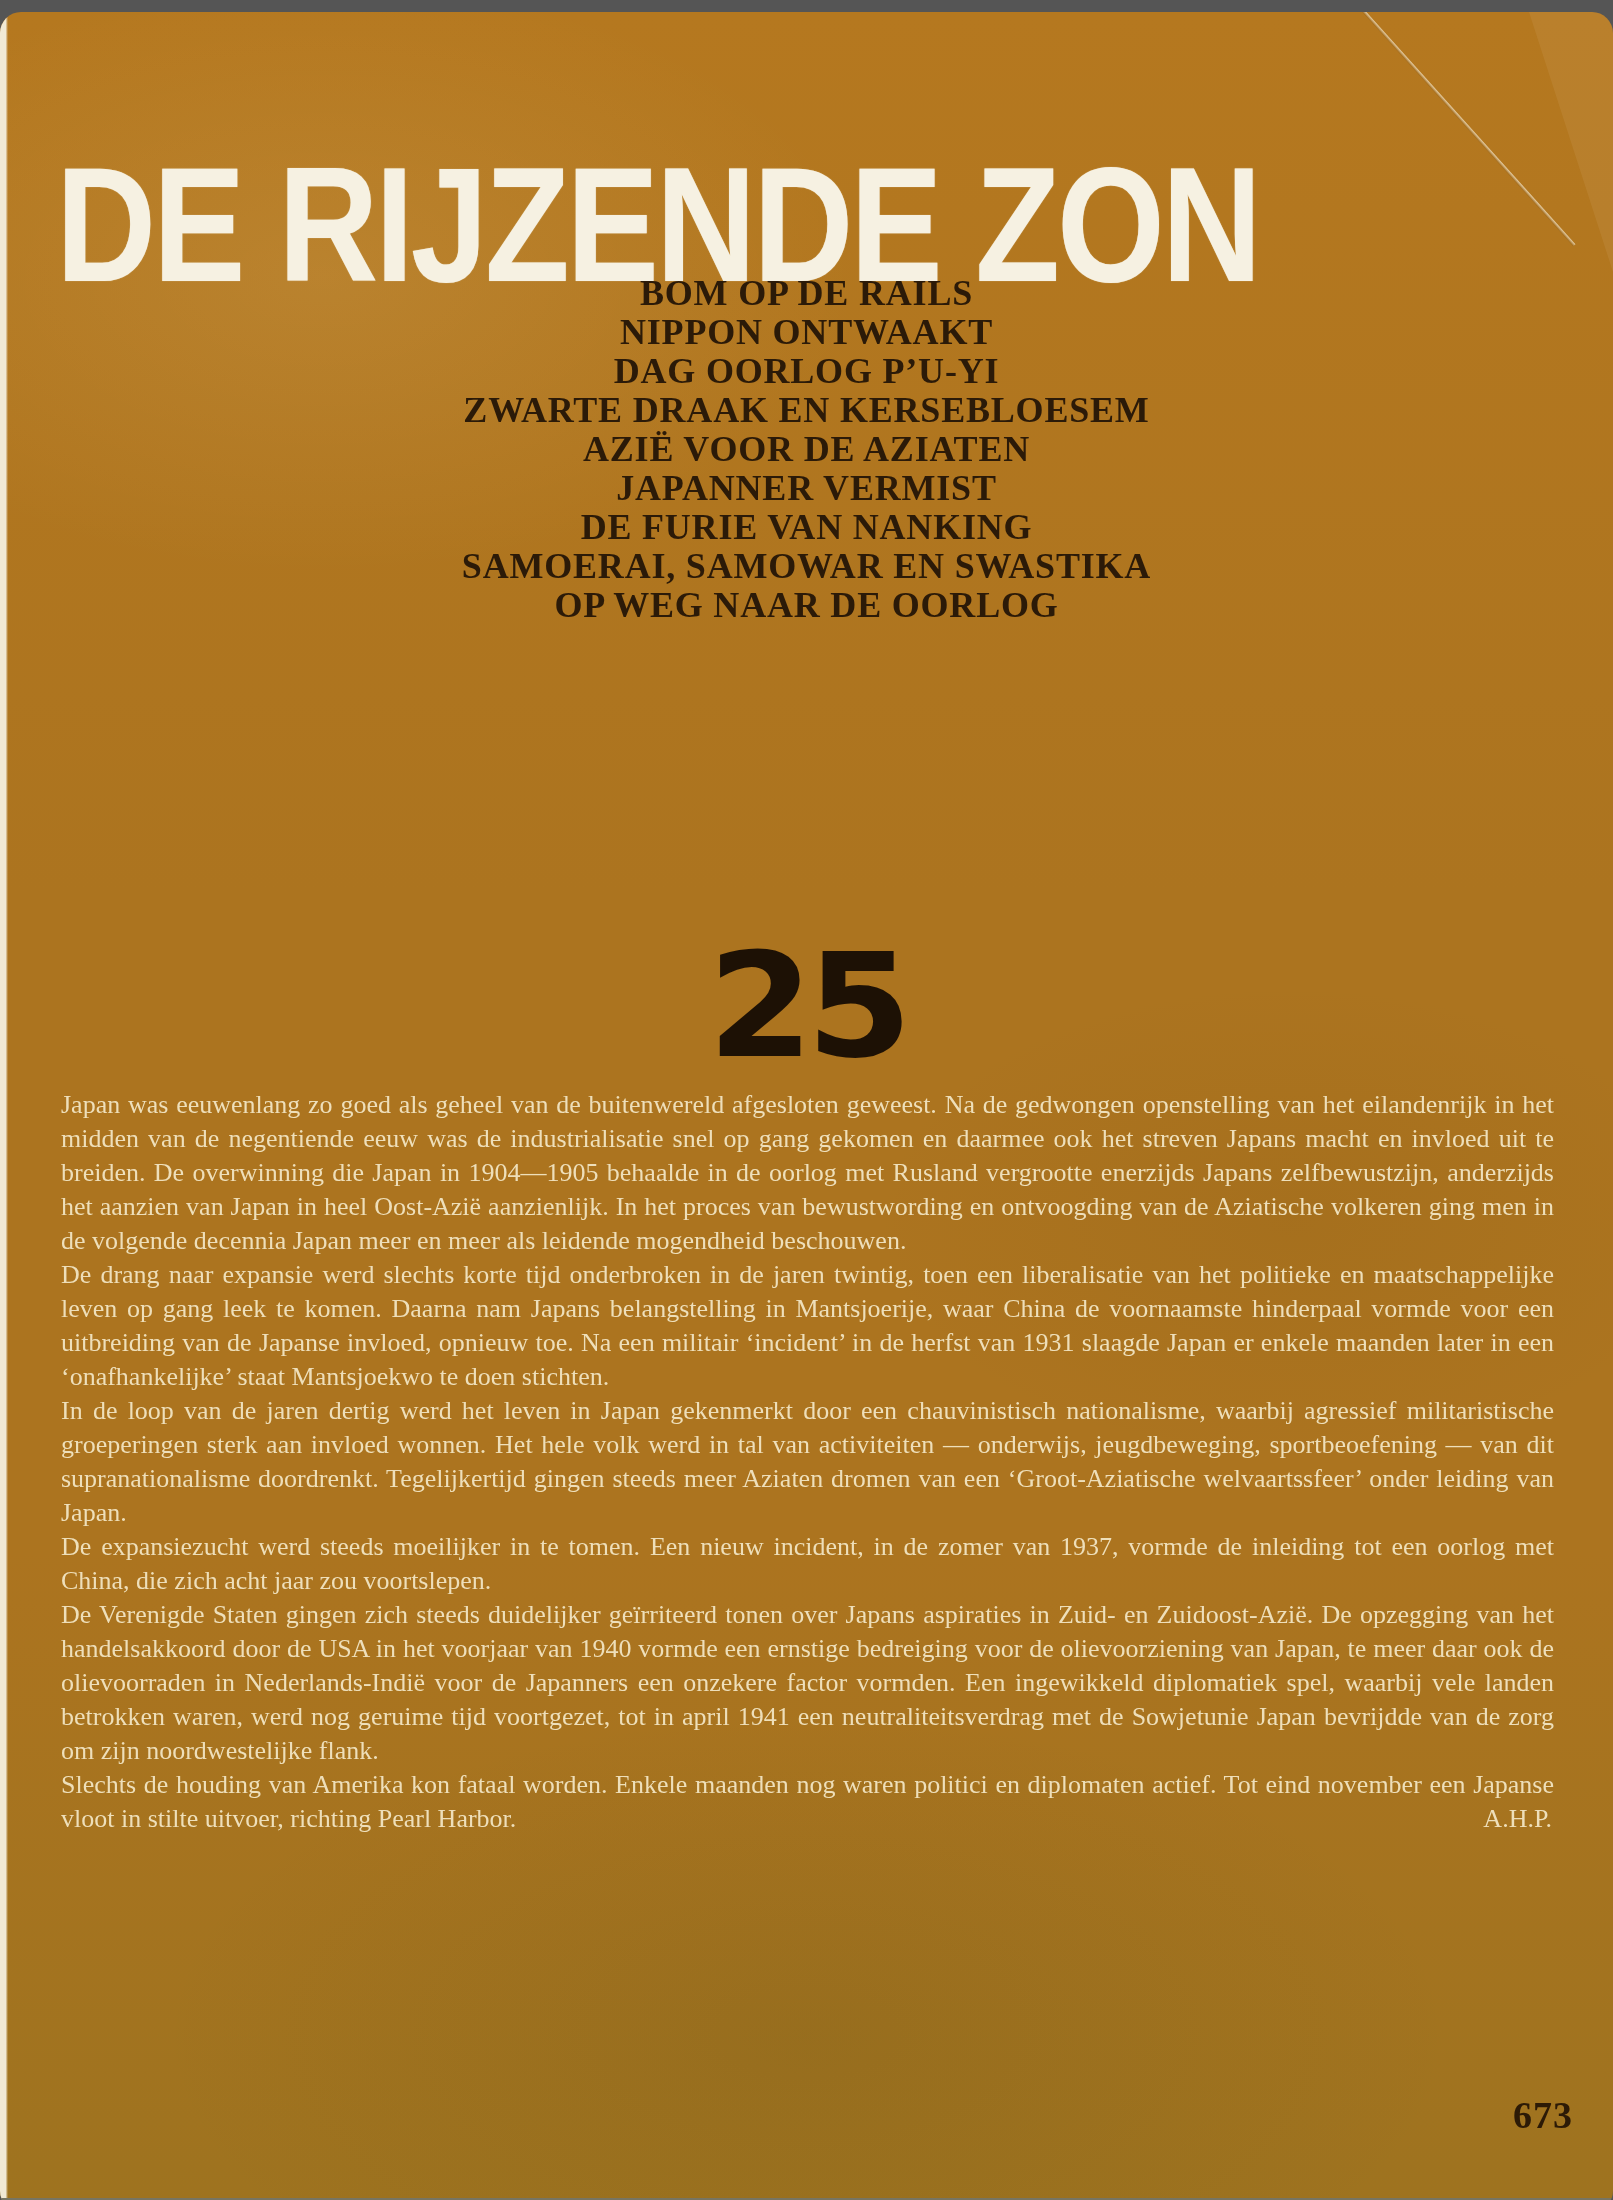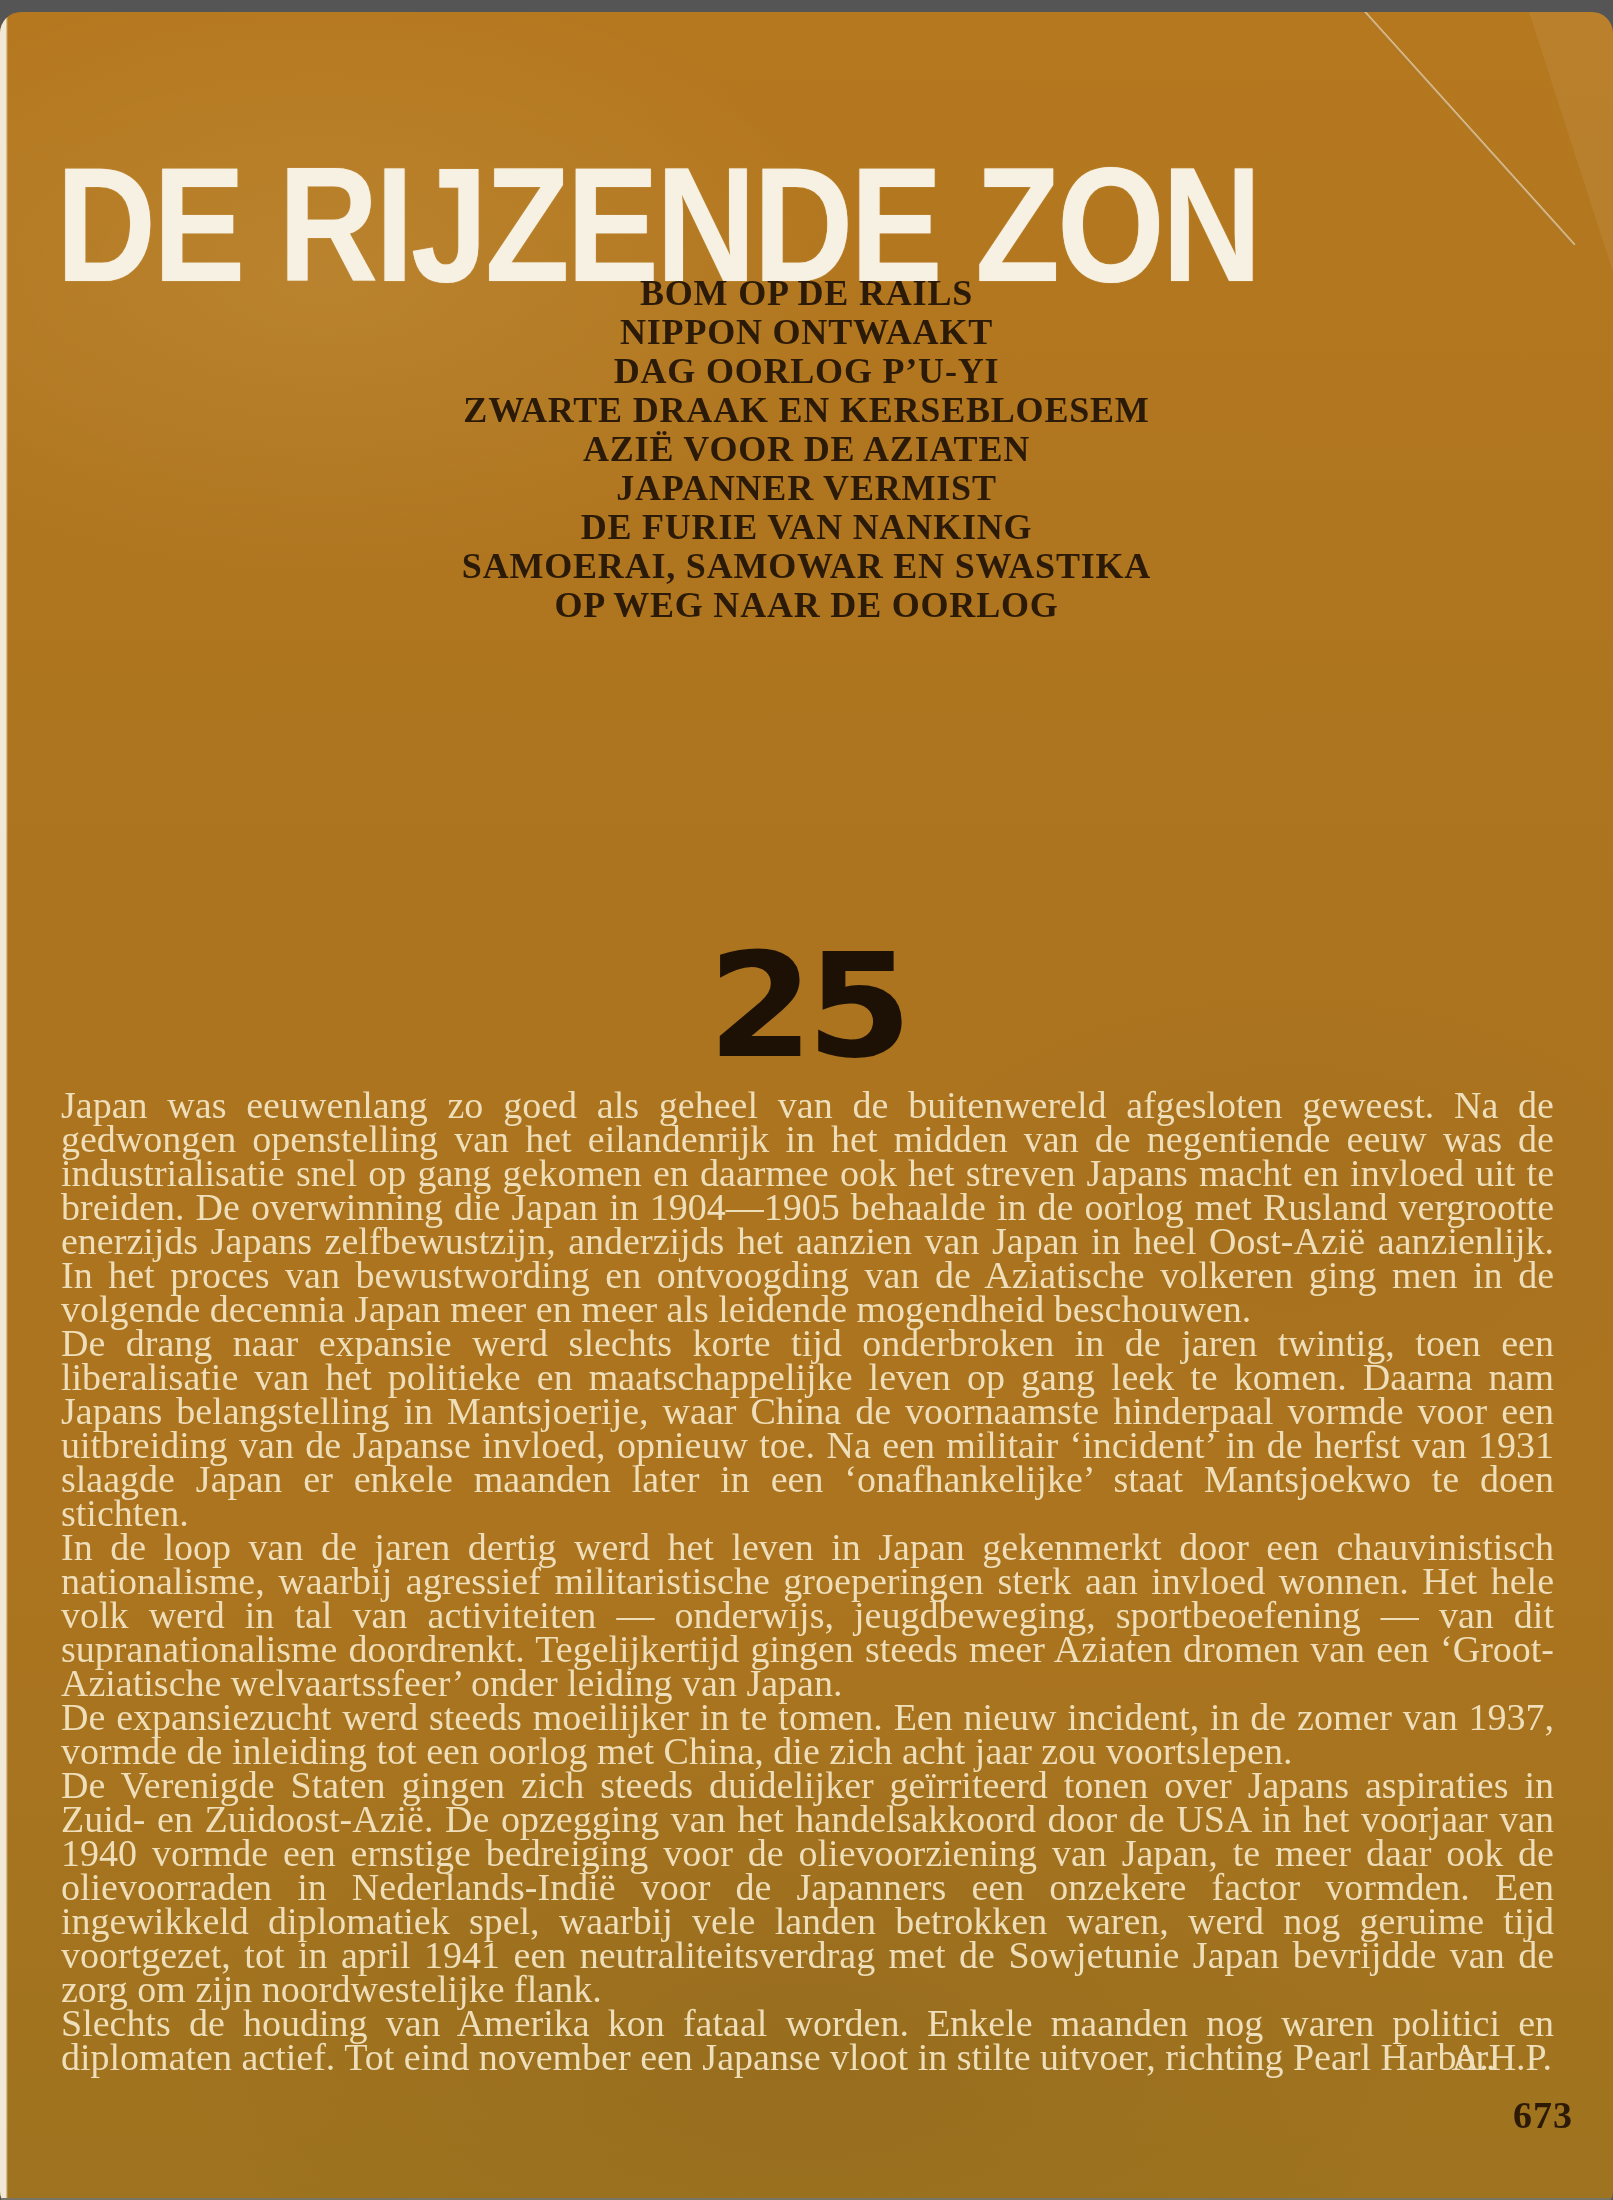--- a/index.html
+++ b/index.html
@@ -67,21 +67,21 @@
     font-weight:bold;
     font-size:152px;line-height:132px;
     letter-spacing:-7px;
     color:var(--number-ink);
     transform:scaleY(0.95);
     transform-origin:center top;
   }
   .bodytext{
     position:absolute;left:61px;top:1076px;width:1493px;
     color:var(--body-ink);
-    font-size:38px;line-height:34px;
+    font-size:26px;line-height:34px;
   }
   .bodytext p{
     margin:0;
     text-align:justify;
     text-justify:inter-word;
   }
   .signature{
     position:absolute;right:2px;bottom:0;
     line-height:34px;
     color:var(--body-ink);

